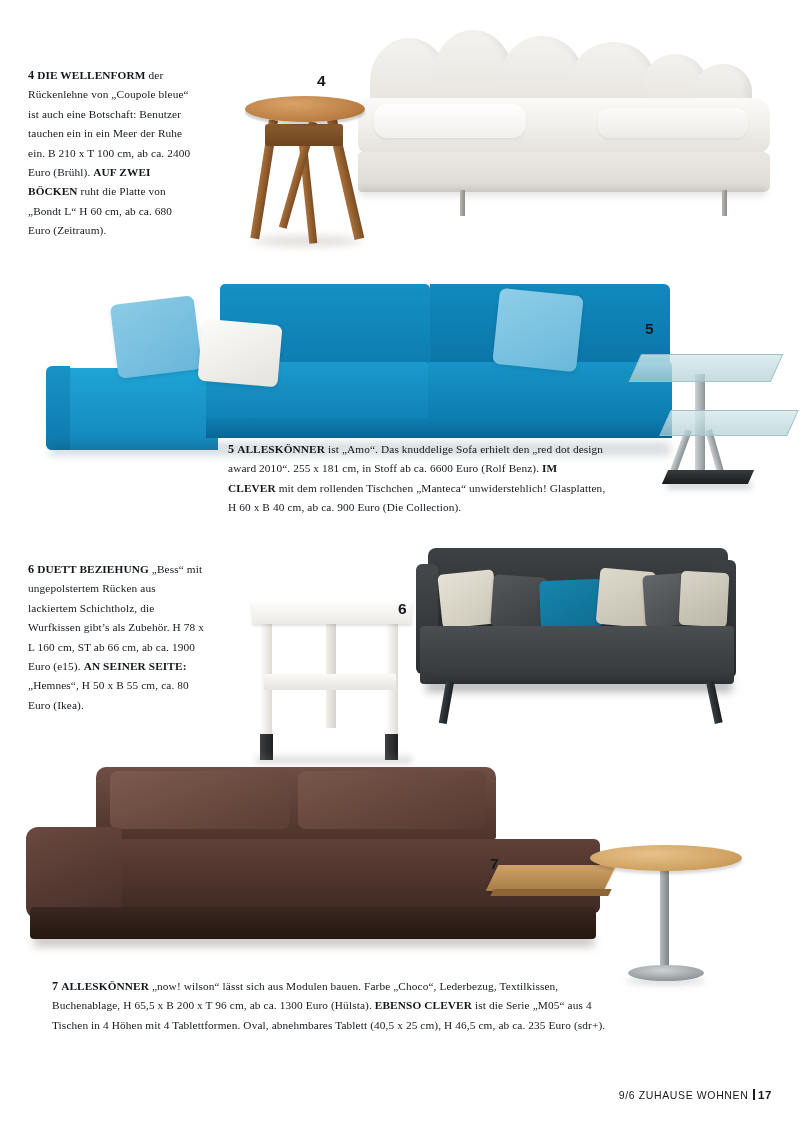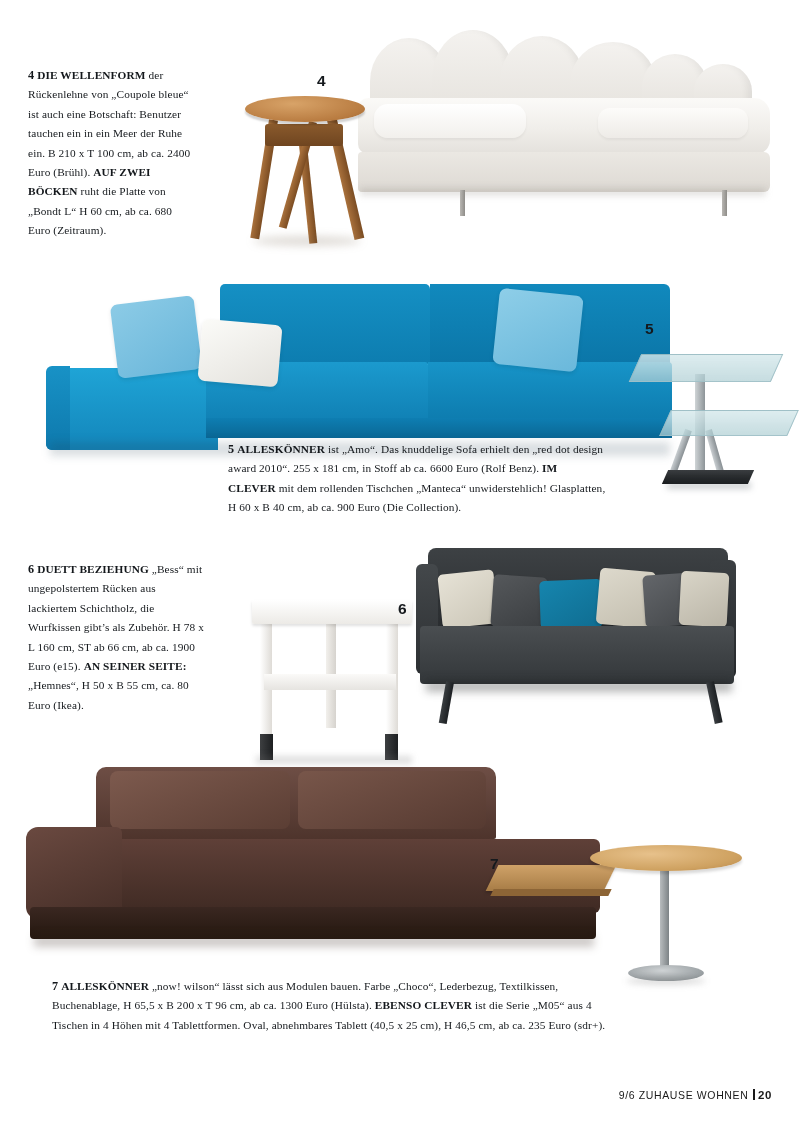--- a/index.html
+++ b/index.html
@@ -683,16 +683,16 @@
 
     <div class="marker" style="left:490px; top:100px;">7</div>
 
     <div class="caption" style="left:28px; top:222px; width:560px;margin-left:24px;">
       <span class="num">7</span>
       <span class="bold">ALLESKÖNNER</span> „now! wilson“ lässt sich aus Modulen bauen. Farbe „Choco“, Lederbezug, Textilkissen, Buchenablage, H 65,5 x B 200 x T 96 cm, ab ca. 1300 Euro (Hülsta). <span class="bold">EBENSO CLEVER</span> ist die Serie „M05“ aus 4 Tischen in 4 Höhen mit 4 Tablettformen. Oval, abnehmbares Tablett (40,5 x 25 cm), H 46,5 cm, ab ca. 235 Euro (sdr+).
     </div>
   </div>
 
   <div class="footer">
-    <span>9/6 ZUHAUSE WOHNEN</span><span class="bar"></span><span class="pagenum">20</span>
+    <span>9/6 ZUHAUSE WOHNEN</span><span class="bar"></span><span class="pagenum">17</span>
   </div>
 
 </div>
 
 </body></html>

